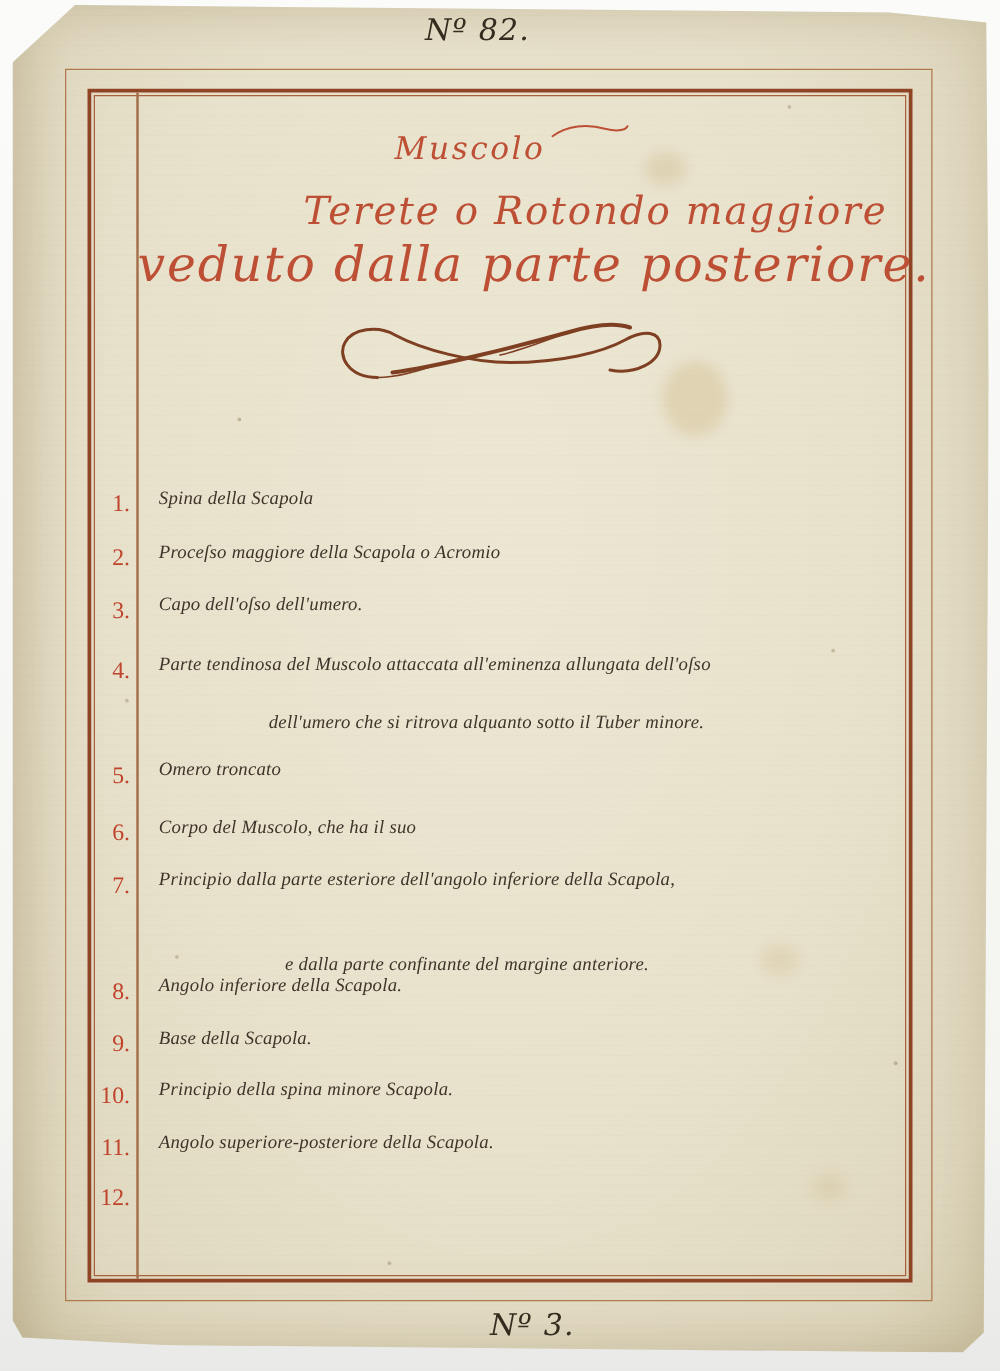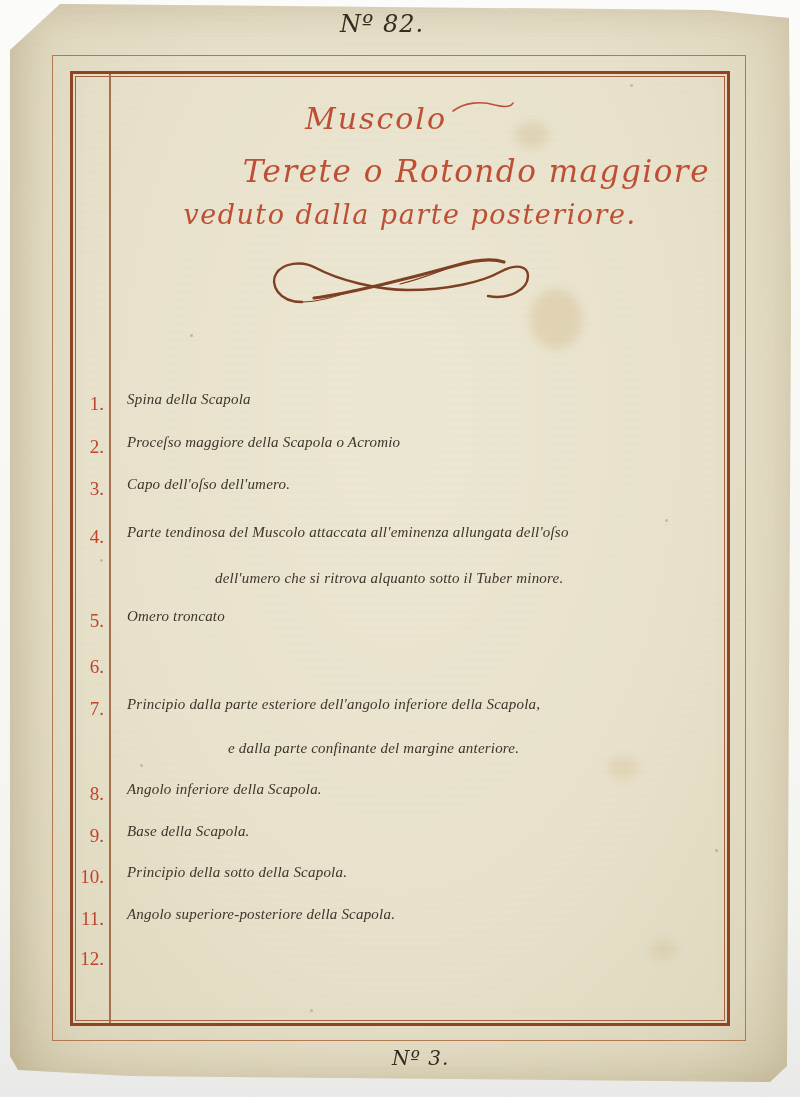--- a/index.html
+++ b/index.html
@@ -43,39 +43,39 @@
   .outer-border{position:absolute;left:52px;top:55px;width:694px;height:986px;
     border:1px solid #b0794e;box-sizing:border-box;}
   .inner-frame{position:absolute;left:70px;top:71px;width:660px;height:955px;
     border:3px solid #8f4426;box-sizing:border-box;}
   .inner-thin{position:absolute;inset:2px;border:1px solid #a8613c;}
   .col-sep{position:absolute;left:109px;top:74px;width:2px;height:949px;background:#a5714c;}
 
   
   .annot{position:absolute;color:#352c20;font-style:italic;letter-spacing:1px;}
   .annot.top{left:340px;top:10px;font-size:24px;}
-  .annot.bottom{left:392px;top:1046px;font-size:20px;}
+  .annot.bottom{left:392px;top:1046px;font-size:24px;}
 
   .title{position:absolute;left:110px;top:94px;width:600px;text-align:center;
     color:#bd4f35;font-style:italic;}
   .t1-row{line-height:50px;white-space:nowrap;}
-  .t1{font-size:30px;letter-spacing:2px;}
+  .t1{font-size:25px;letter-spacing:2px;}
   .t-swash{vertical-align:14px;margin-left:4px;}
   .t2{font-size:31px;line-height:44px;letter-spacing:1.5px;white-space:nowrap;text-align:right;}
-  .t3{font-size:27px;line-height:44px;letter-spacing:1.5px;white-space:nowrap;}
+  .t3{font-size:39px;line-height:44px;letter-spacing:1.5px;white-space:nowrap;}
 
   .flourish{position:absolute;left:268px;top:250px;}
 
   .num{position:absolute;left:74px;width:30px;text-align:right;
     color:#c0432c;font-size:19px;font-family:"Liberation Serif",serif;}
   .txt{position:absolute;left:127px;color:#3e342a;font-style:italic;
     font-size:15px;letter-spacing:.2px;white-space:nowrap;
     font-family:"Liberation Serif",serif;}
   .txt.cont4{left:215px;}
-  .txt.cont7{left:228px;}
+  .txt.cont7{left:228px;margin-top:24px;}
 </style>
 </head>
 <body>
 
 <div class="stage">
 
   <div class="paper">
     <div class="laid-texture"></div>
     <div class="stain s1"></div>
     <div class="stain s2"></div>
@@ -119,33 +119,34 @@
   <div class="txt" style="top:476px">Capo dell'oſso dell'umero.</div>
 
   <div class="num" style="top:526px">4.</div>
   <div class="txt" style="top:524px">Parte tendinosa del Muscolo attaccata all'eminenza allungata dell'oſso</div>
   <div class="txt cont4" style="top:570px">dell'umero che si ritrova alquanto sotto il Tuber minore.</div>
 
   <div class="num" style="top:610px">5.</div>
   <div class="txt" style="top:608px">Omero troncato</div>
 
   <div class="num" style="top:656px">6.</div>
+  <div class="txt" style="top:654px">Corpo del Muscolo, che ha il suo</div>
 
   <div class="num" style="top:698px">7.</div>
   <div class="txt" style="top:696px">Principio dalla parte esteriore dell'angolo inferiore della Scapola,</div>
   <div class="txt cont7" style="top:740px">e dalla parte confinante del margine anteriore.</div>
 
   <div class="num" style="top:783px">8.</div>
   <div class="txt" style="top:781px">Angolo inferiore della Scapola.</div>
 
   <div class="num" style="top:825px">9.</div>
   <div class="txt" style="top:823px">Base della Scapola.</div>
 
   <div class="num" style="top:866px">10.</div>
-  <div class="txt" style="top:864px">Principio della sotto della Scapola.</div>
+  <div class="txt" style="top:864px">Principio della spina minore Scapola.</div>
 
   <div class="num" style="top:908px">11.</div>
   <div class="txt" style="top:906px">Angolo superiore-posteriore della Scapola.</div>
 
   <div class="num" style="top:948px">12.</div>
 
   <div class="annot bottom">Nº 3.</div>
 
 </div>
 

